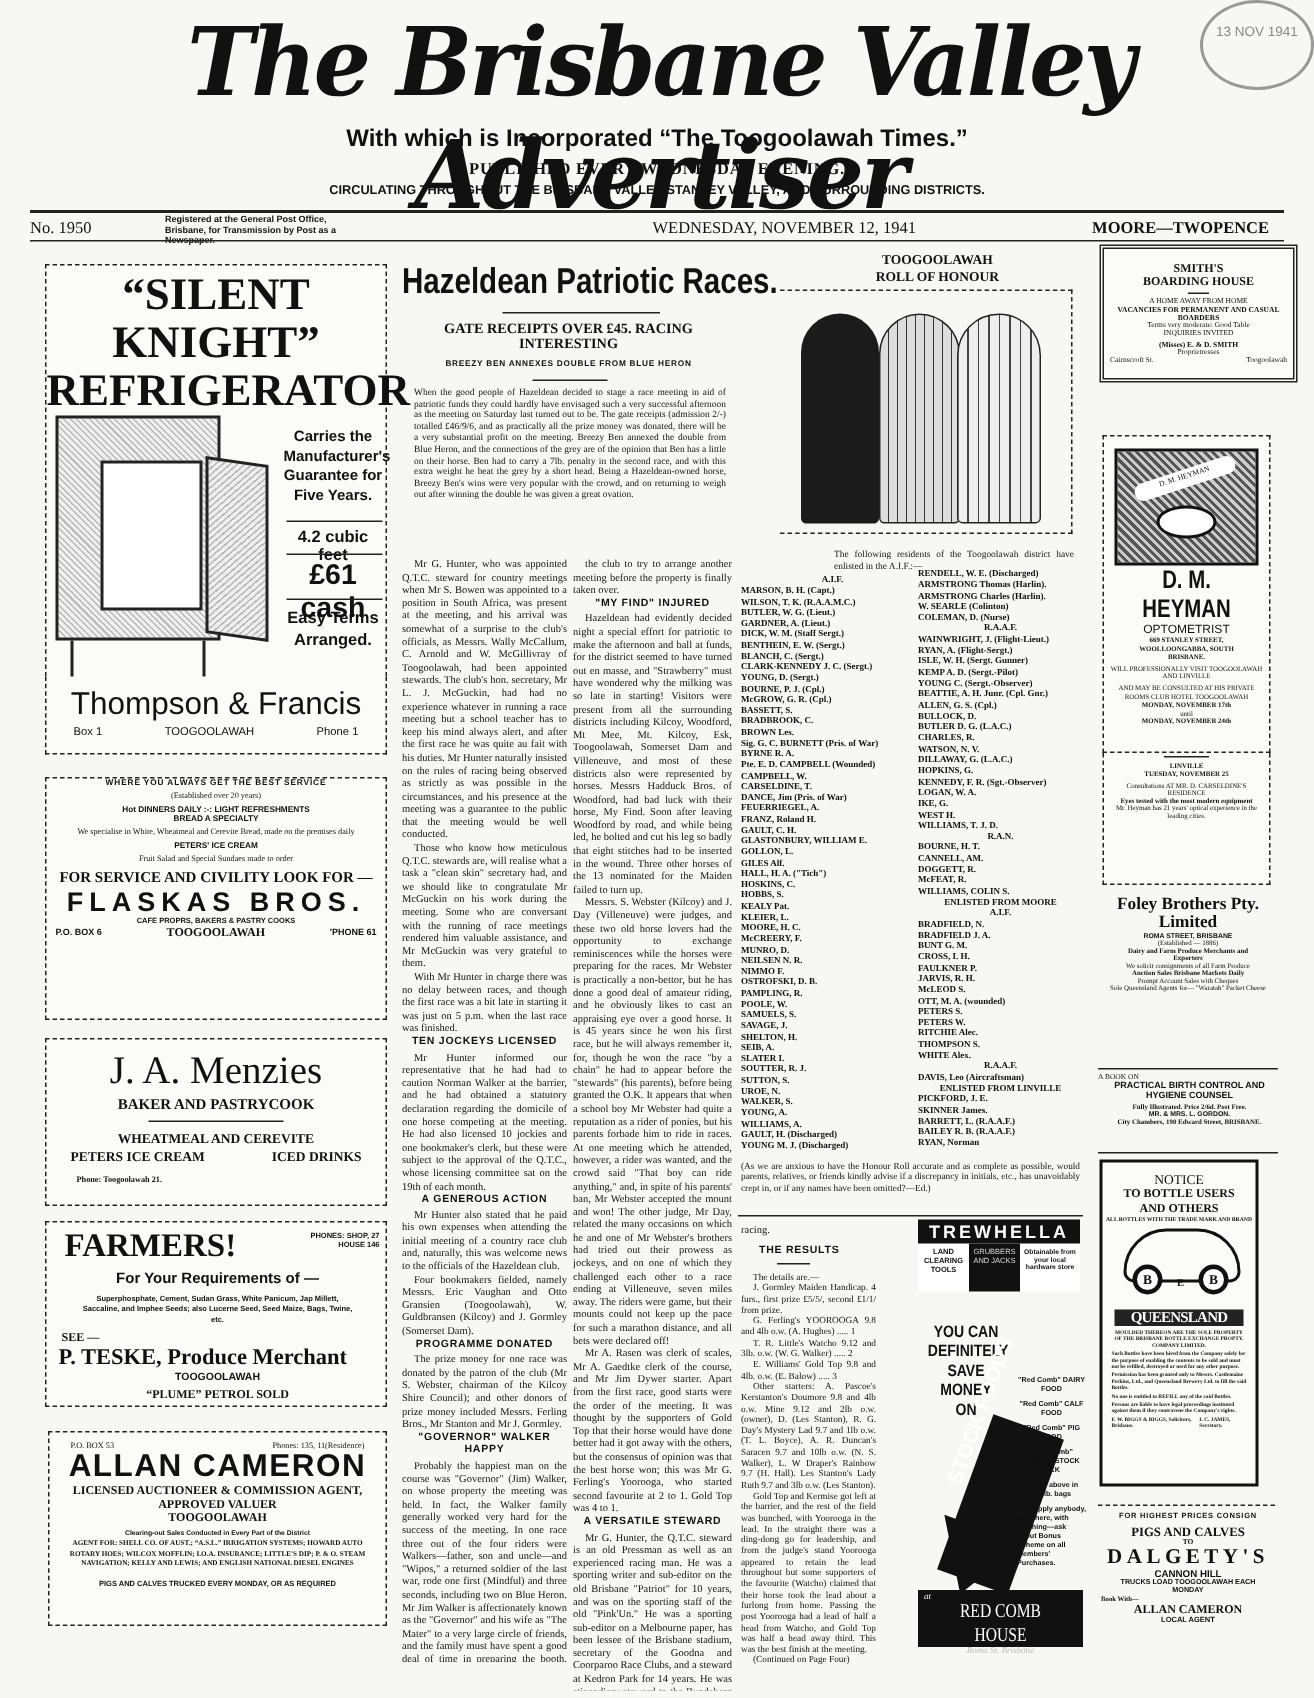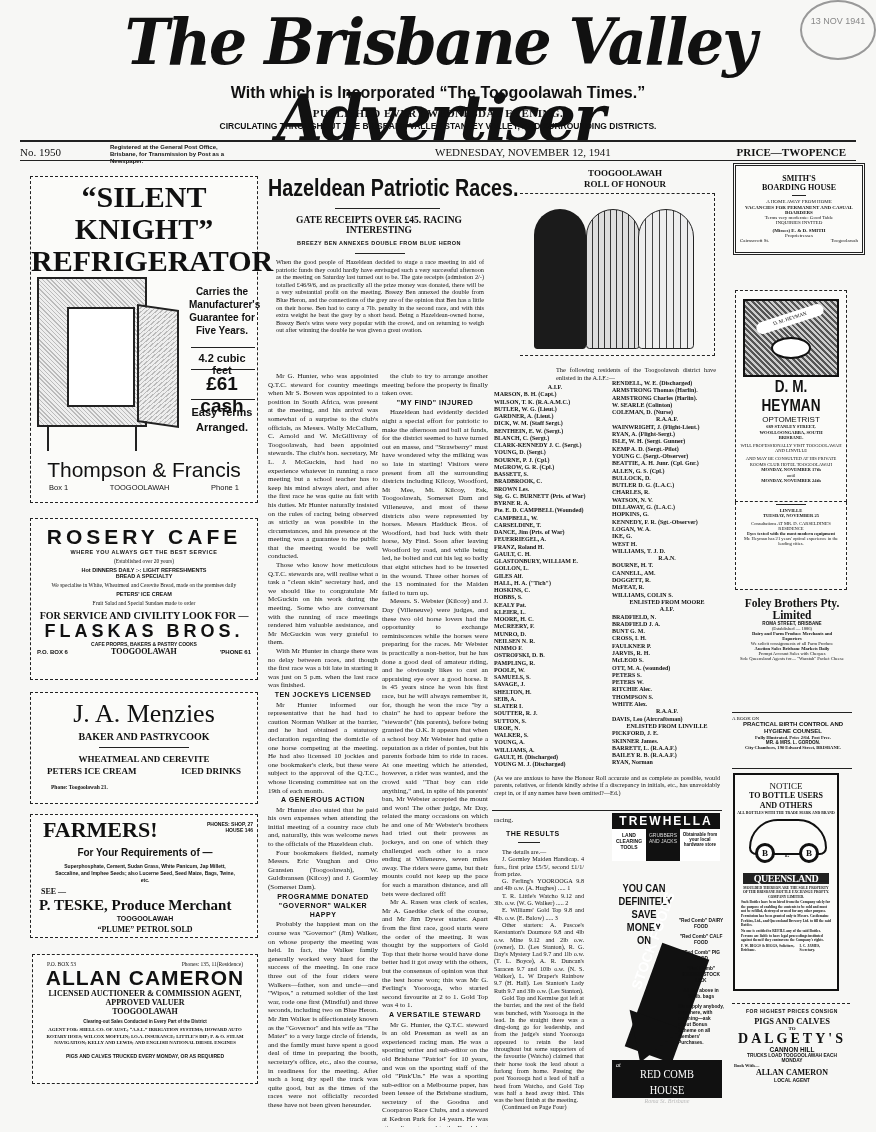--- a/index.html
+++ b/index.html
@@ -42,21 +42,21 @@
 <div class="abs stamp">13 NOV 1941</div>
 <div class="abs sub1">With which is Incorporated “The Toogoolawah Times.”</div>
 <div class="abs sub2">PUBLISHED EVERY WEDNESDAY EVENING.</div>
 <div class="abs sub3">CIRCULATING THROUGHOUT THE BRISBANE VALLEY STANLEY VALLEY, AND SURROUNDING DISTRICTS.</div>
 
 <div class="abs rule" style="left:20px;top:140px;width:836px"></div>
 <div class="abs dateline">
   <span class="no">No. 1950</span>
   <span class="reg" style="width:130px">Registered at the General Post Office, Brisbane, for Transmission by Post as a Newspaper.</span>
   <span class="date">WEDNESDAY, NOVEMBER 12, 1941</span>
-  <span class="price">PRICE—TWOPENCE</span>
+  <span class="price">MOORE—TWOPENCE</span>
 </div>
 <div class="abs rule" style="left:20px;top:160px;width:836px;height:1px"></div>
 
 <div class="abs box" style="left:30px;top:176px;width:228px;height:275px;border-bottom:none">
   <div class="c b" style="font-size:30px;line-height:32px;margin-top:4px;font-family:'Liberation Serif',serif">“SILENT KNIGHT”</div>
   <div class="c b" style="font-size:30px;line-height:32px">REFRIGERATOR</div>
   <div class="fridge" style="left:6px;top:100px">
     <div class="body"></div>
       <div class="inner"></div>
       <div class="door"></div>
@@ -73,21 +73,20 @@
 <div class="abs box" style="left:30px;top:451px;width:228px;height:52px;border-top:none">
   <div class="c sans" style="font-size:21px;line-height:26px;margin-top:6px">Thompson &amp; Francis</div>
   <div class="sans" style="display:flex;justify-content:space-between;padding:0 18px;font-size:7.5px">
     <span>Box 1</span>
     <span>TOOGOOLAWAH</span>
     <span>Phone 1</span>
   </div>
 </div>
 
 <div class="abs box" style="left:30px;top:518px;width:228px;height:162px">
-  <div class="c sans b" style="font-size:21px;letter-spacing:4px;margin-top:6px">ROSERY CAFE</div>
   <div class="c sans b" style="font-size:5.5px;letter-spacing:.6px">WHERE YOU ALWAYS GET THE BEST SERVICE</div>
   <div class="c" style="font-size:5.5px;margin-top:3px">(Established over 20 years)</div>
   <div class="c sans b" style="font-size:5.5px;margin-top:3px">Hot DINNERS DAILY  :-:  LIGHT REFRESHMENTS</div>
   <div class="c sans b" style="font-size:5.5px">BREAD A SPECIALTY</div>
   <div class="c" style="font-size:5.5px;padding:3px 12px 0">We specialise in White, Wheatmeal and Cerevite Bread, made on the premises daily</div>
   <div class="c sans b" style="font-size:5.5px;margin-top:3px">PETERS' ICE CREAM</div>
   <div class="c" style="font-size:5.5px;margin-top:3px">Fruit Salad and Special Sundaes made to order</div>
   <div class="c b" style="font-size:10px;margin-top:4px">FOR SERVICE AND CIVILITY LOOK FOR —</div>
   <div class="c sans b" style="font-size:18px;letter-spacing:4px;line-height:20px">FLASKAS BROS.</div>
   <div class="c sans b" style="font-size:5px">CAFE PROPRS, BAKERS &amp; PASTRY COOKS</div>
@@ -145,20 +144,21 @@
 <div class="abs col-text" id="col1" style="left:268px;top:372px;width:110px;height:736px">
     <p>Mr G. Hunter, who was appointed Q.T.C. steward for country meetings when Mr S. Bowen was appointed to a position in South Africa, was present at the meeting, and his arrival was somewhat of a surprise to the club's officials, as Messrs. Wally McCallum, C. Arnold and W. McGillivray of Toogoolawah, had been appointed stewards. The club's hon. secretary, Mr L. J. McGuckin, had had no experience whatever in running a race meeting but a school teacher has to keep his mind always alert, and after the first race he was quite au fait with his duties. Mr Hunter naturally insisted on the rules of racing being observed as strictly as was possible in the circumstances, and his presence at the meeting was a guarantee to the public that the meeting would be well conducted.</p>
     <p>Those who know how meticulous Q.T.C. stewards are, will realise what a task a "clean skin" secretary had, and we should like to congratulate Mr McGuckin on his work during the meeting. Some who are conversant with the running of race meetings rendered him valuable assistance, and Mr McGuckin was very grateful to them.</p>
     <p>With Mr Hunter in charge there was no delay between races, and though the first race was a bit late in starting it was just on 5 p.m. when the last race was finished.</p>
     <h4>TEN JOCKEYS LICENSED</h4>
     <p>Mr Hunter informed our representative that he had had to caution Norman Walker at the barrier, and he had obtained a statutory declaration regarding the domicile of one horse competing at the meeting. He had also licensed 10 jockies and one bookmaker's clerk, but these were subject to the approval of the Q.T.C., whose licensing committee sat on the 19th of each month.</p>
     <h4>A GENEROUS ACTION</h4>
     <p>Mr Hunter also stated that he paid his own expenses when attending the initial meeting of a country race club and, naturally, this was welcome news to the officials of the Hazeldean club.</p>
     <p>Four bookmakers fielded, namely Messrs. Eric Vaughan and Otto Gransien (Toogoolawah), W. Guldbransen (Kilcoy) and J. Gormley (Somerset Dam).</p>
     <h4>PROGRAMME DONATED</h4>
+    <p>The prize money for one race was donated by the patron of the club (Mr S. Webster, chairman of the Kilcoy Shire Council); and other donors of prize money included Messrs. Ferling Bros., Mr Stanton and Mr J. Gormley.</p>
     <h4>"GOVERNOR" WALKER HAPPY</h4>
     <p>Probably the happiest man on the course was "Governor" (Jim) Walker, on whose property the meeting was held. In fact, the Walker family generally worked very hard for the success of the meeting. In one race three out of the four riders were Walkers—father, son and uncle—and "Wipos," a returned soldier of the last war, rode one first (Mindful) and three seconds, including two on Blue Heron. Mr Jim Walker is affectionately known as the "Governor" and his wife as "The Mater" to a very large circle of friends, and the family must have spent a good deal of time in preparing the booth, secretary's office, etc., also the course, in readiness for the meeting. After such a long dry spell the track was quite good, but as the times of the races were not officially recorded these have not been given hereunder.</p>
   </div>
 <div class="abs col-text" id="col2" style="left:382px;top:372px;width:106px;height:755px">
     <p>the club to try to arrange another meeting before the property is finally taken over.</p>
     <h4>"MY FIND" INJURED</h4>
     <p>Hazeldean had evidently decided night a special effort for patriotic to make the afternoon and ball at funds, for the district seemed to have turned out en masse, and "Strawberry" must have wondered why the milking was so late in starting! Visitors were present from all the surrounding districts including Kilcoy, Woodford, Mt Mee, Mt. Kilcoy, Esk, Toogoolawah, Somerset Dam and Villeneuve, and most of these districts also were represented by horses. Messrs Hadduck Bros. of Woodford, had bad luck with their horse, My Find. Soon after leaving Woodford by road, and while being led, he bolted and cut his leg so badly that eight stitches had to be inserted in the wound. Three other horses of the 13 nominated for the Maiden failed to turn up.</p>
     <p>Messrs. S. Webster (Kilcoy) and J. Day (Villeneuve) were judges, and these two old horse lovers had the opportunity to exchange reminiscences while the horses were preparing for the races. Mr Webster is practically a non-bettor, but he has done a good deal of amateur riding, and he obviously likes to cast an appraising eye over a good horse. It is 45 years since he won his first race, but he will always remember it, for, though he won the race "by a chain" he had to appear before the "stewards" (his parents), before being granted the O.K. It appears that when a school boy Mr Webster had quite a reputation as a rider of ponies, but his parents forbade him to ride in races. At one meeting which he attended, however, a rider was wanted, and the crowd said "That boy can ride anything," and, in spite of his parents' ban, Mr Webster accepted the mount and won! The other judge, Mr Day, related the many occasions on which he and one of Mr Webster's brothers had tried out their prowess as jockeys, and on one of which they challenged each other to a race ending at Villeneuve, seven miles away. The riders were game, but their mounts could not keep up the pace for such a marathon distance, and all bets were declared off!</p>
     <p>Mr A. Rasen was clerk of scales, Mr A. Gaedtke clerk of the course, and Mr Jim Dywer starter. Apart from the first race, good starts were the order of the meeting. It was thought by the supporters of Gold Top that their horse would have done better had it got away with the others, but the consensus of opinion was that the best horse won; this was Mr G. Ferling's Yooroogа, who started second favourite at 2 to 1. Gold Top was 4 to 1.</p>
     <h4>A VERSATILE STEWARD</h4>

